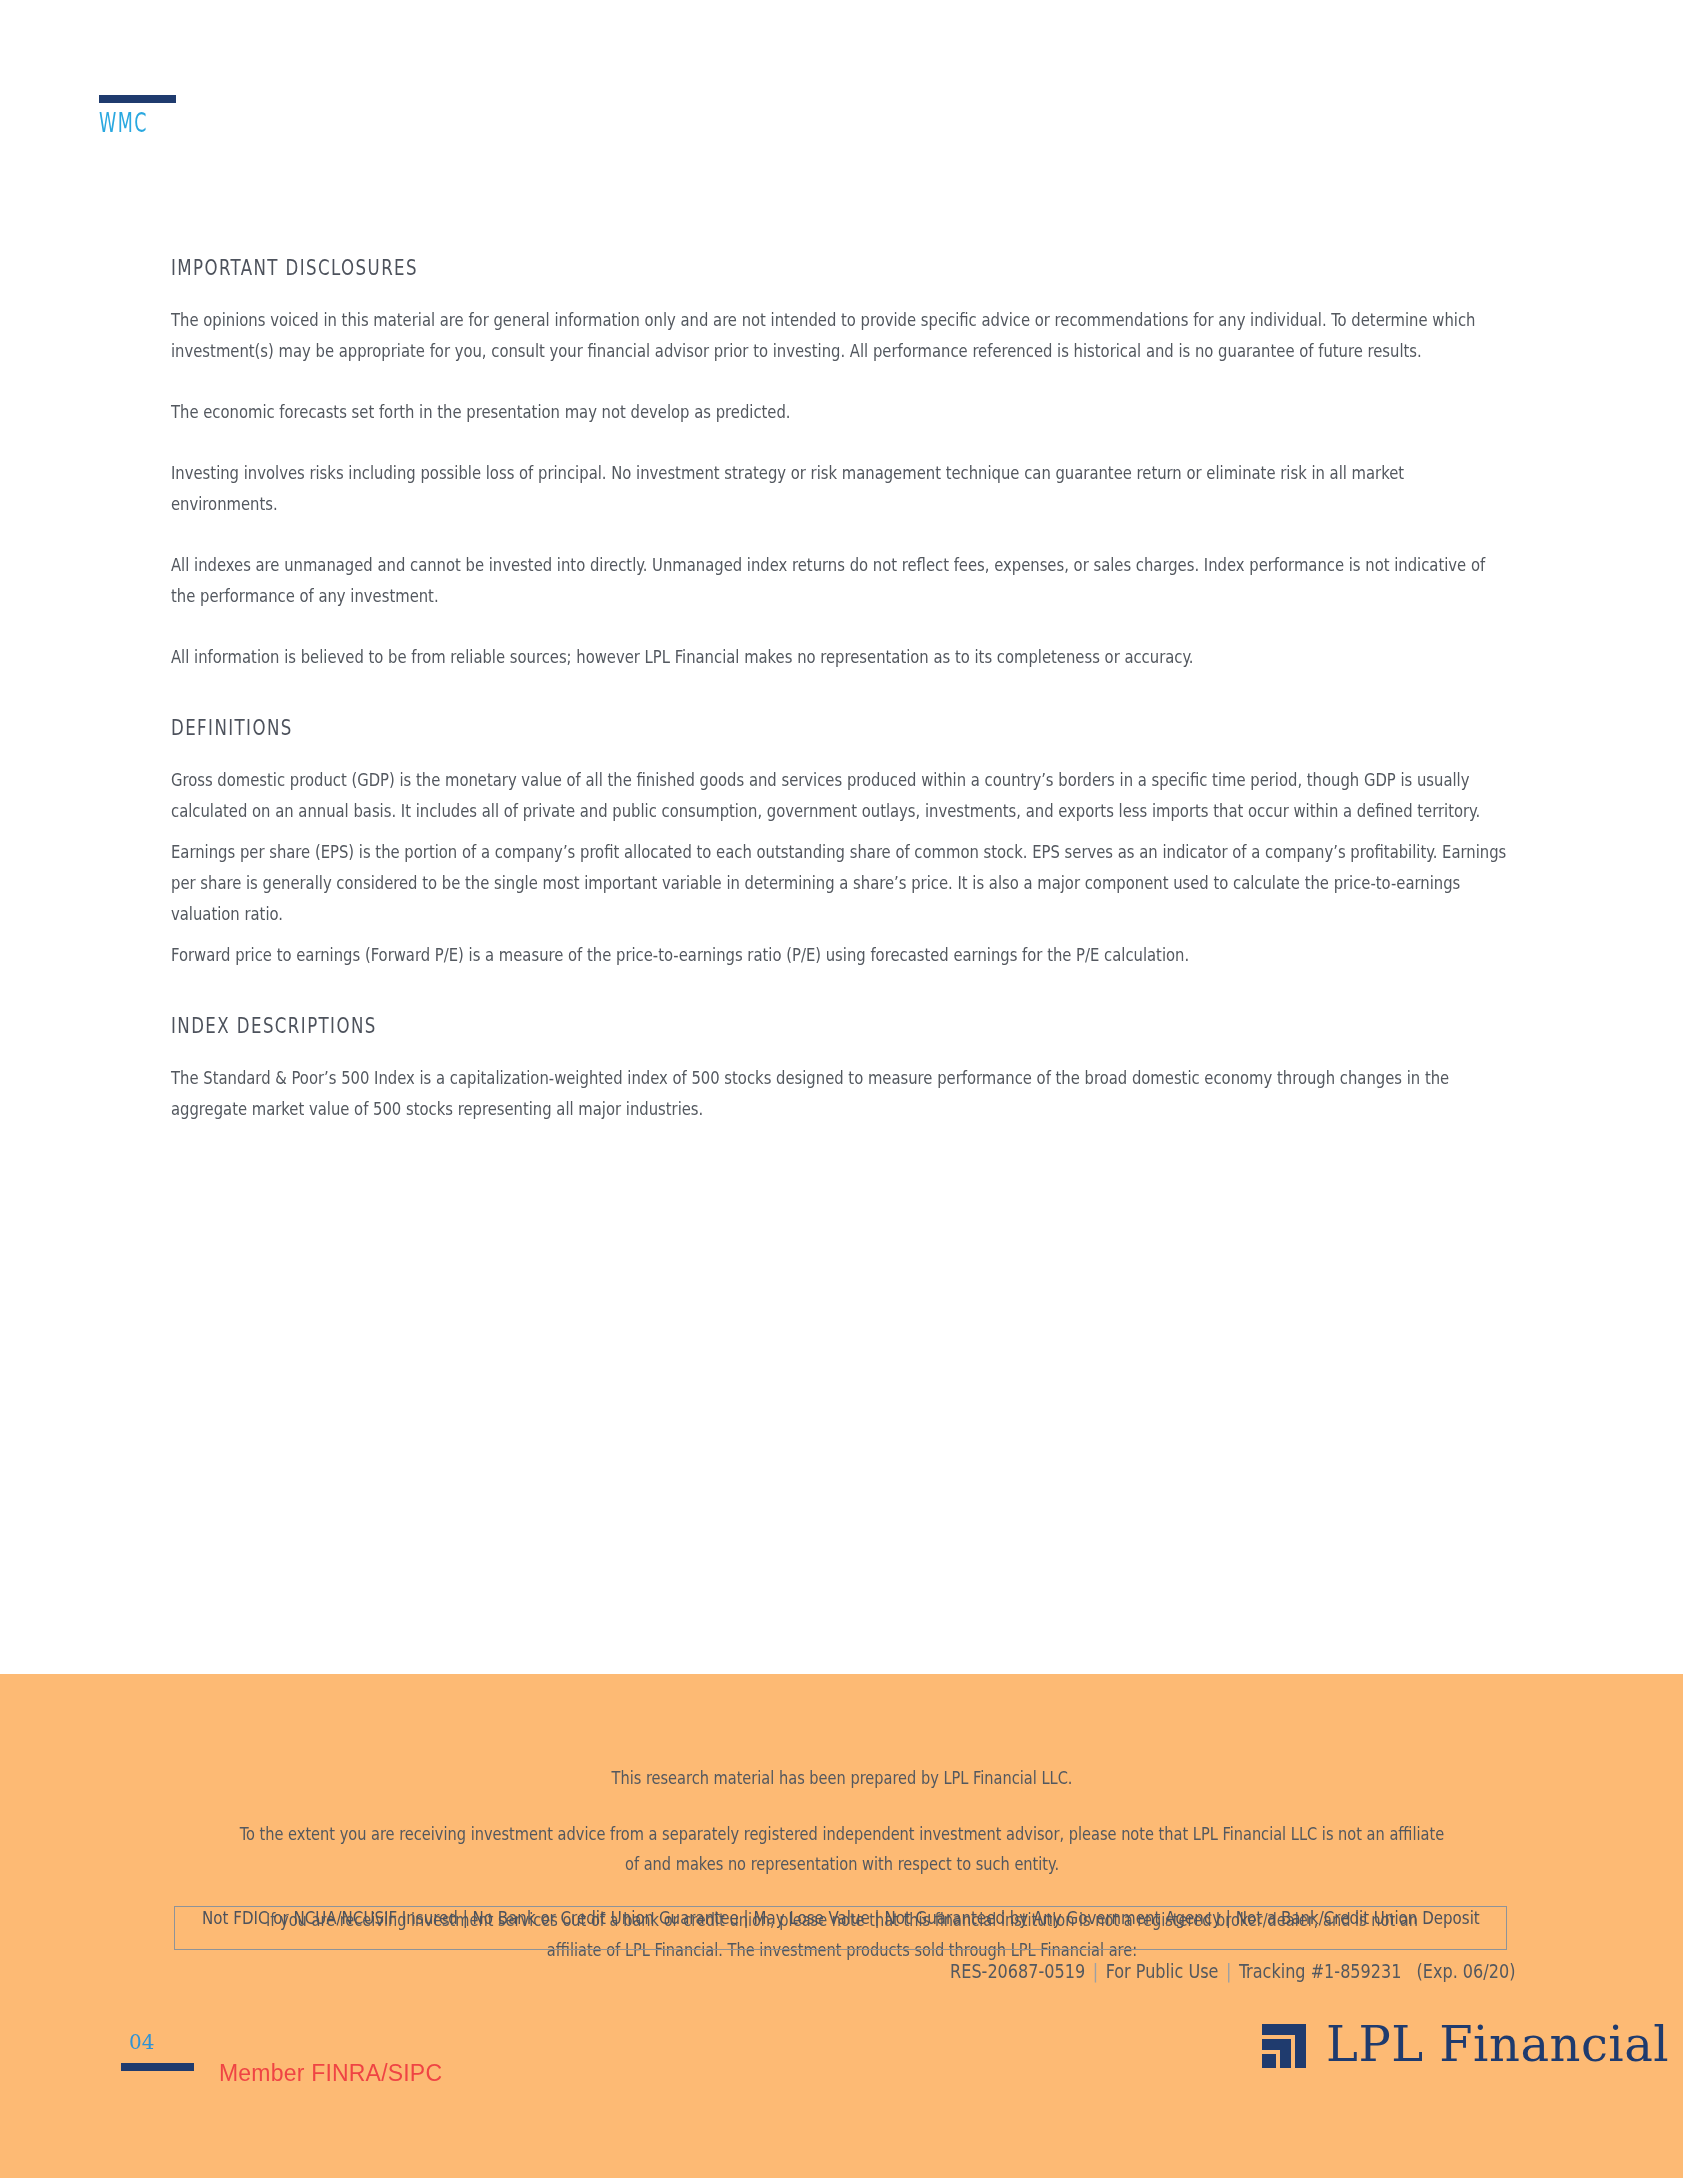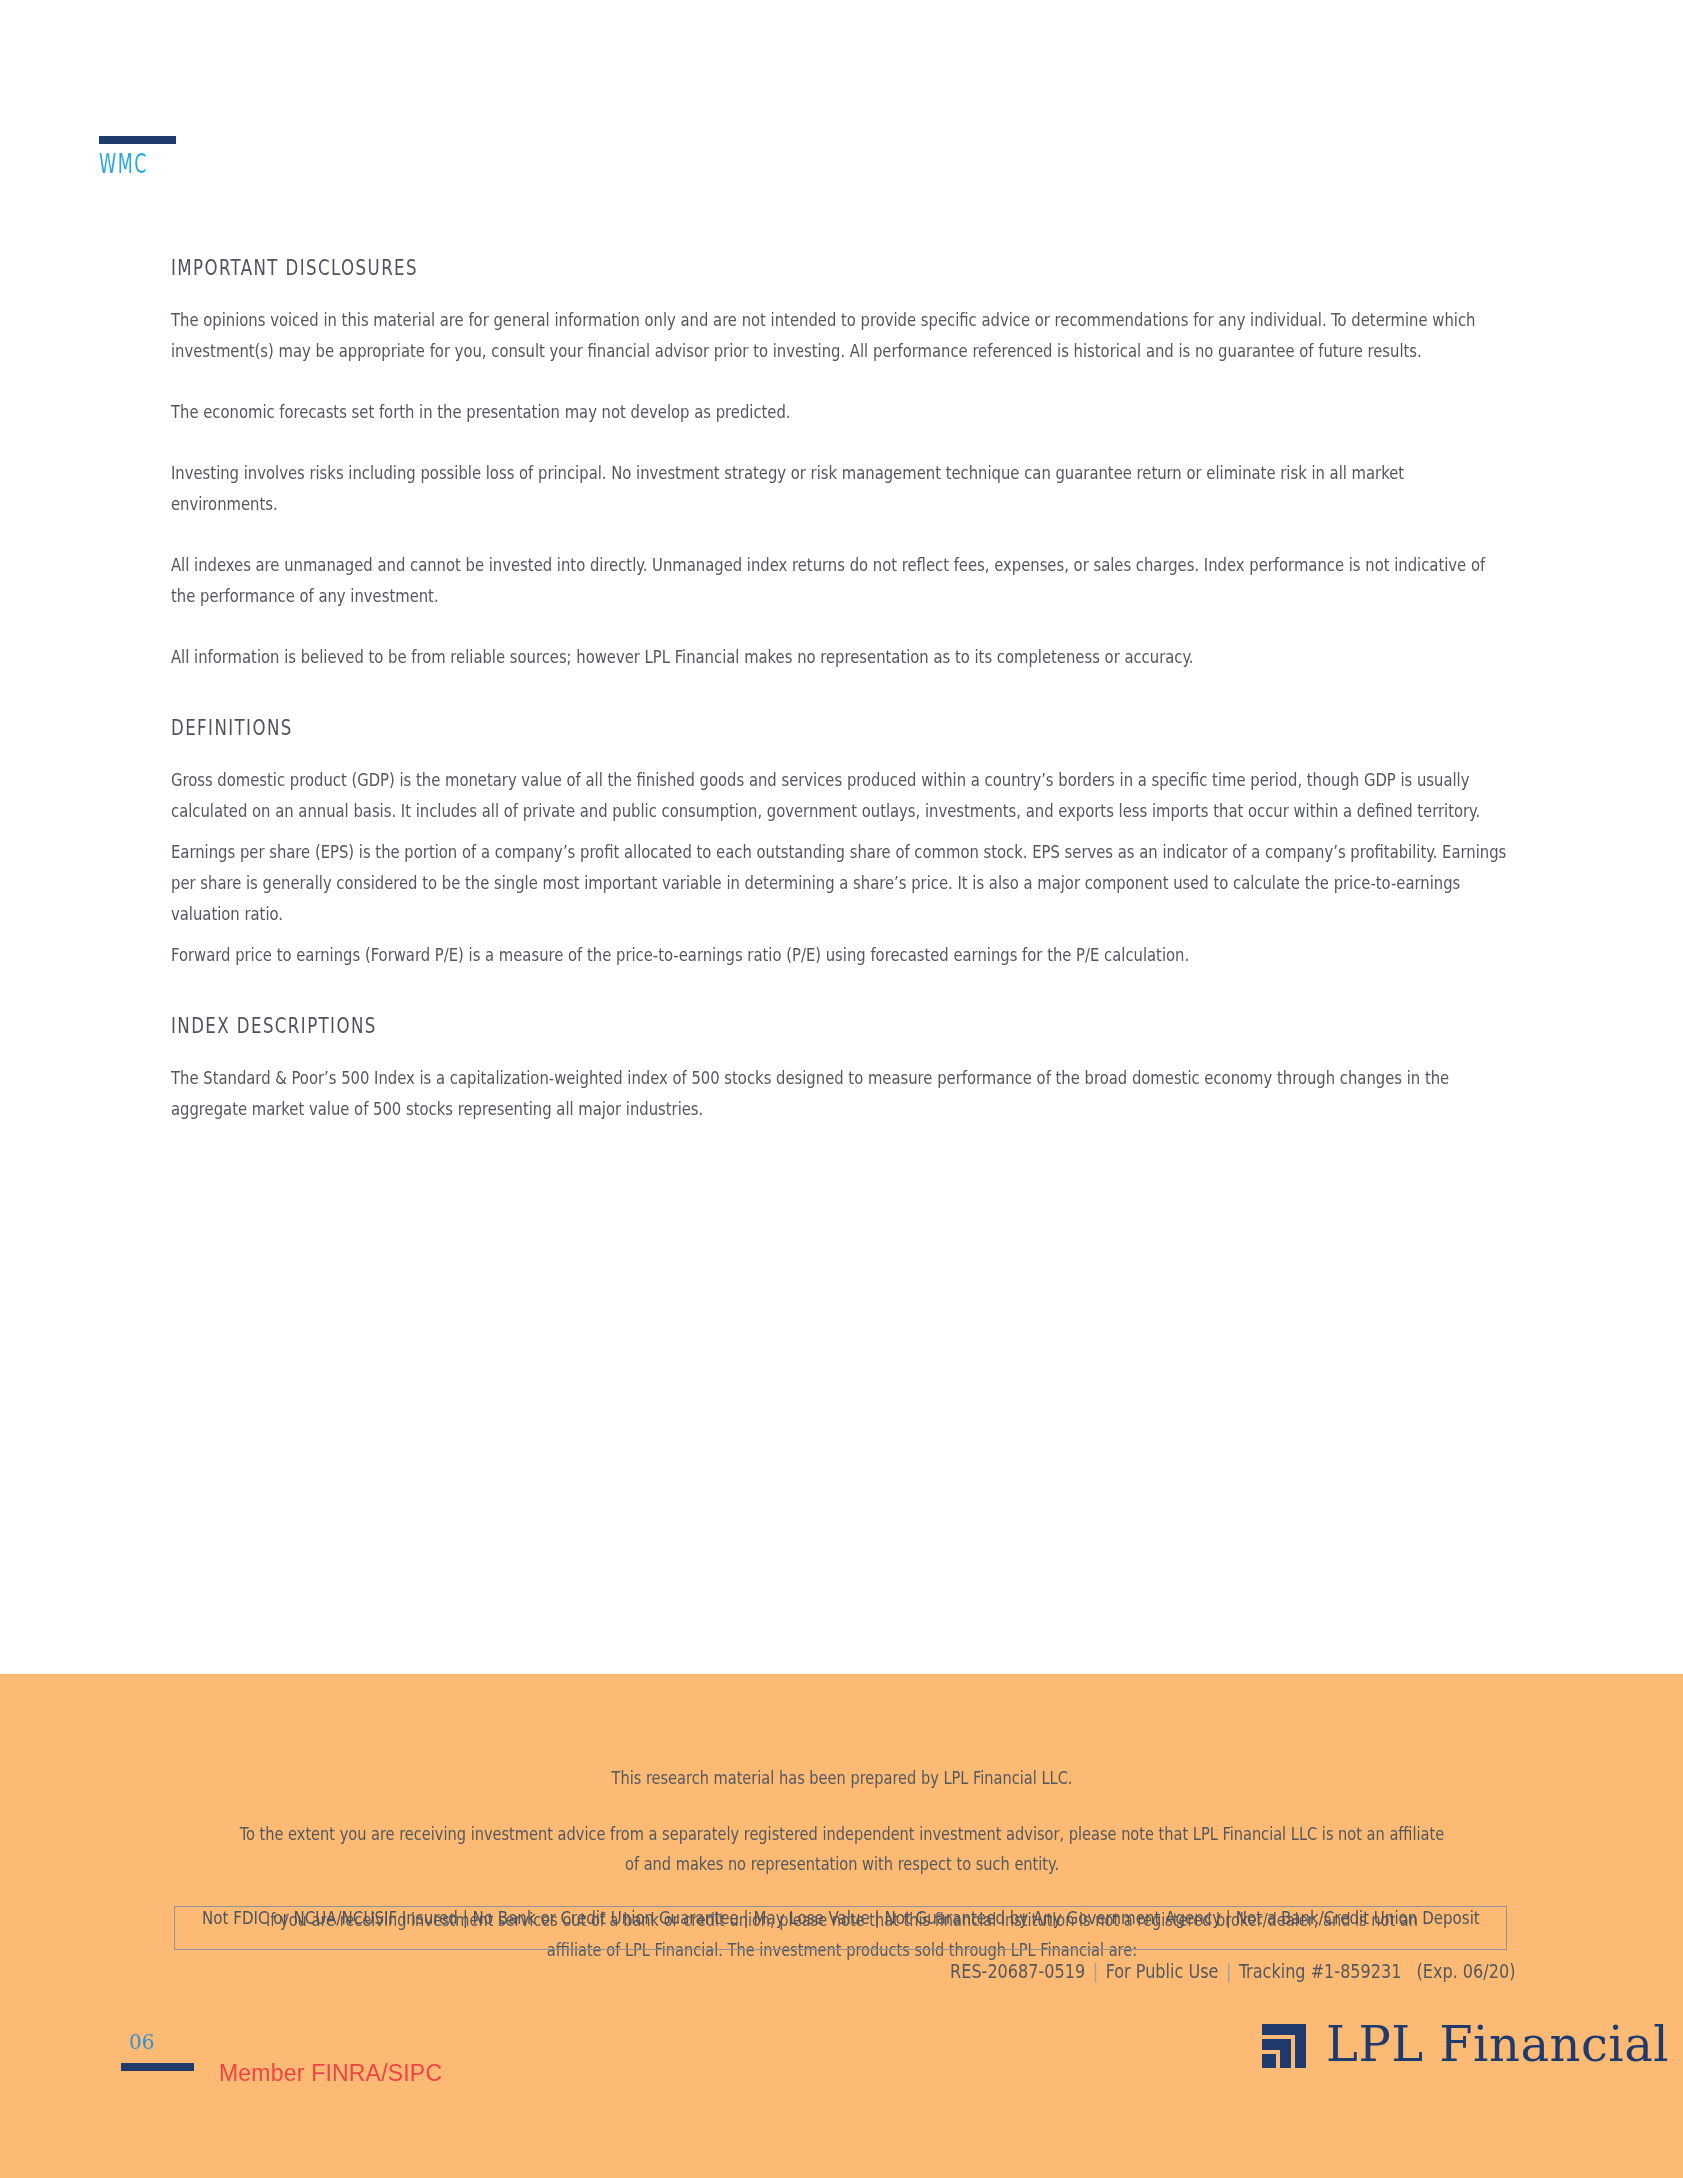--- a/index.html
+++ b/index.html
@@ -14,21 +14,20 @@
     font-family: "Liberation Sans", sans-serif;
     color: #4a4f58;
     overflow: hidden;
   }
 
   
   .page-header {
     position: absolute;
     left: 99px;
     top: 95px;
-    margin-top: 41px;
   }
   .wmc-rule {
     width: 77px;
     height: 8px;
     background: #1f3b6e;
   }
   .wmc-text {
     margin-top: 6px;
     font-family: "DejaVu Sans Condensed", "Liberation Sans Narrow", "Liberation Sans", sans-serif;
     font-size: 27px;
@@ -228,21 +227,21 @@
 
 <div class="disclosure-box">
   <span class="disclosure-text">Not FDIC or NCUA/NCUSIF Insured | No Bank or Credit Union Guarantee | May Lose Value | Not Guaranteed by Any Government Agency | Not a Bank/Credit Union Deposit</span>
 </div>
 
 <div class="tracking-line">
   <span>RES-20687-0519</span><span class="sep">|</span><span>For Public Use</span><span class="sep">|</span><span>Tracking #1-859231</span><span class="exp">(Exp. 06/20)</span>
 </div>
 
 <div class="page-number-block">
-  <div class="page-number">06</div>
+  <div class="page-number">04</div>
   <div class="page-number-rule"></div>
 </div>
 
 <div class="member-text">Member FINRA/SIPC</div>
 
 <div class="lpl-logo">
   <span class="lpl-mark">
     <svg width="44" height="44" viewBox="0 0 44 44" aria-hidden="true">
       <path d="M0 0 H44 V44 H33 V11 H0 Z" fill="#1f3b6e"></path>
       <path d="M0 15 H29 V44 H18 V26 H0 Z" fill="#1f3b6e"></path>

